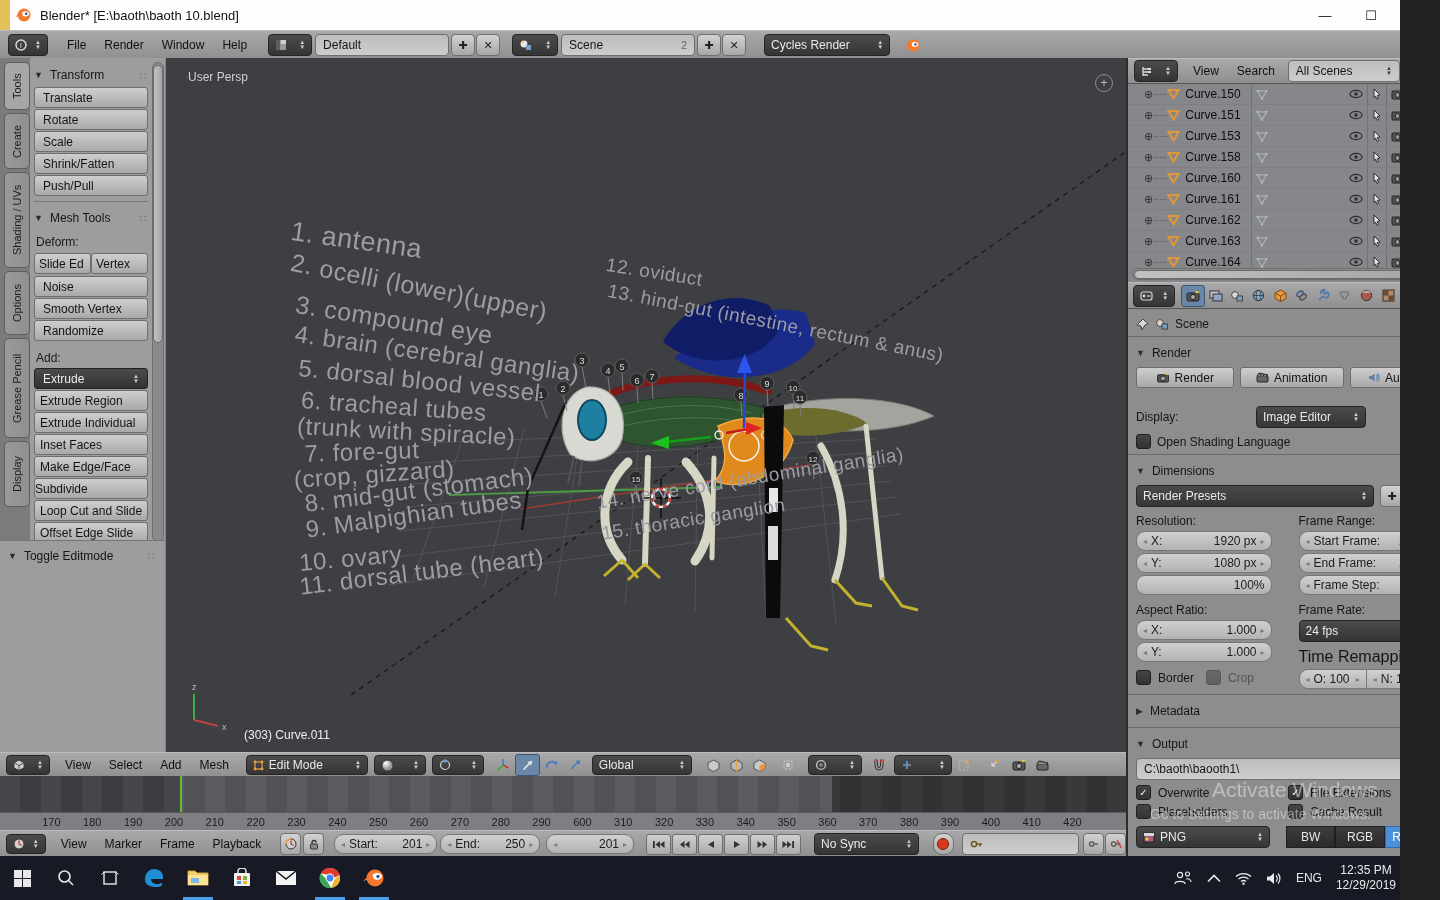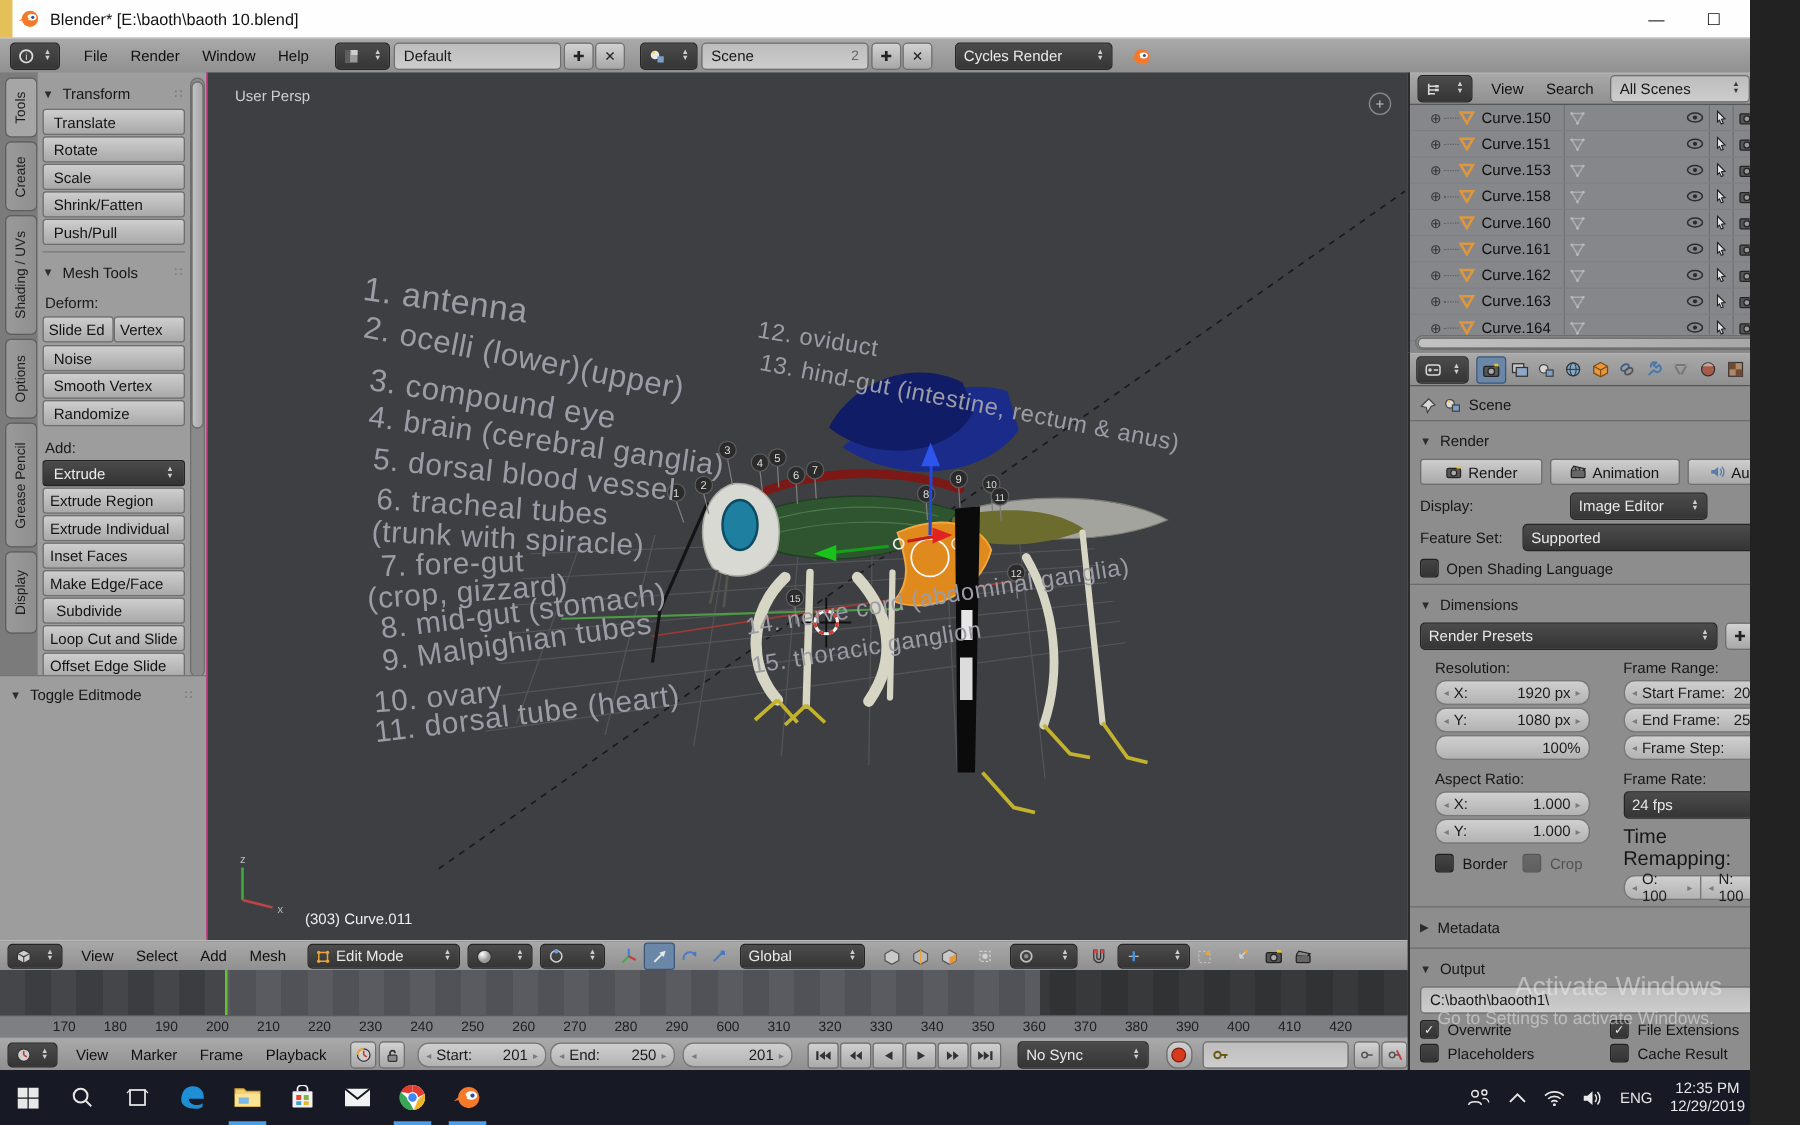--- a/index.html
+++ b/index.html
@@ -211,21 +211,21 @@
       <div class="btn dark">
         <span>Extrude</span>
           <span class="updn">▲<br>▼</span>
       </div>
       <div>
 
       <div class="btn" style="padding:0 5px;white-space:nowrap;">Extrude Region</div>
           <div class="btn" style="padding:0 5px;white-space:nowrap;">Extrude Individual</div>
           <div class="btn" style="padding:0 5px;white-space:nowrap;">Inset Faces</div>
           <div class="btn" style="padding:0 5px;white-space:nowrap;">Make Edge/Face</div>
-          <div class="btn" style="padding:0 10px;white-space:nowrap;">Subdivide</div>
+          <div class="btn" style="padding:0 0;white-space:nowrap;">Subdivide</div>
           <div class="btn" style="padding:0 5px;white-space:nowrap;">Loop Cut and Slide</div>
           <div class="btn" style="padding:0 5px;white-space:nowrap;">Offset Edge Slide</div>
           <div class="btn" style="padding:0 5px;white-space:nowrap;">Duplicate</div>
         </div>
     </div>
 
     <div class="scrolltrack" style="left:122px;top:4px;width:10px;height:478px;">
       <div class="scrollthumb" style="left:0px;top:2px;width:8px;height:276px;"></div>
     </div>
 
@@ -854,60 +854,53 @@
         <span>Animation</span>
       </div>
       <div class="btn" style="flex:1;justify-content:center;gap:5px;margin:0;">
         <svg width="12" height="11" viewBox="0 0 12 11">
             <path d="M1,4 H3.5 L6.5,1.5 V9.5 L3.5,7 H1 Z" fill="#5a7ea8"></path>
             <path d="M8,3 A3.4,3.4 0 0 1 8,8 M9.5,1.5 A5.6,5.6 0 0 1 9.5,9.5" fill="none" stroke="#5a7ea8" stroke-width="1.1"></path>
           </svg>
         <span>Audio</span>
       </div>
     </div>
-    <div class="prow" style="margin-top:6px;gap:44px;">
+    <div class="prow" style="margin-top:18px;gap:44px;">
       <span style="width:76px;">Display:</span>
       <div class="ddark" style="flex:1;">
         <span>Image Editor</span>
           <span class="updn">▲<br>▼</span>
       </div>
       <span class="sqbtn">
           <svg width="10" height="11" viewBox="0 0 10 11">
             <rect x="1.5" y="5" width="7" height="5" rx="1" fill="#7a6a2a" stroke="#4a3f14"></rect>
             <path d="M3,5 V3.5 A2,2 0 0 1 7,3.5" fill="none" stroke="#4a3f14" stroke-width="1.4"></path>
           </svg>
         </span>
     </div>
-    <div class="prow">
-      <span style="width:76px;">Feature Set:</span>
-      <div class="ddark" style="flex:1;">
-        <span>Supported</span>
-          <span class="updn">▲<br>▼</span>
-      </div>
-    </div>
     <div class="prow chkrow" style="margin-top:6px;">
       <span class="chk"></span>
       <span>Open Shading Language</span>
     </div>
     <div class="pdiv"></div>
 
     <div class="phead" style="margin:0 8px;">
       <span class="tri">▼</span>
         <span>Dimensions</span>
       <span class="grip" style="margin-left:auto;">∷</span>
     </div>
     <div class="prow">
       <div class="ddark" style="flex:1;">
         <span>Render Presets</span>
           <span class="updn">▲<br>▼</span>
       </div>
       <span class="sqbtn">✚</span>
       <span class="sqbtn">—</span>
     </div>
-    <div style="display:flex;margin:4px 20px;gap:27px;">
+    <div style="display:flex;margin:4px 8px;gap:27px;">
       <div style="flex:1;">
         <div style="font-size:12px;color:#161616;margin:3px 0;">Resolution:</div>
         <div class="numf">
             <span class="arr">◂</span>
             <span>X:</span>
             <span class="val">1920 px</span>
             <span class="arr">▸</span>
           </div>
         <div class="numf" style="margin-top:2px;">
             <span class="arr">◂</span>

